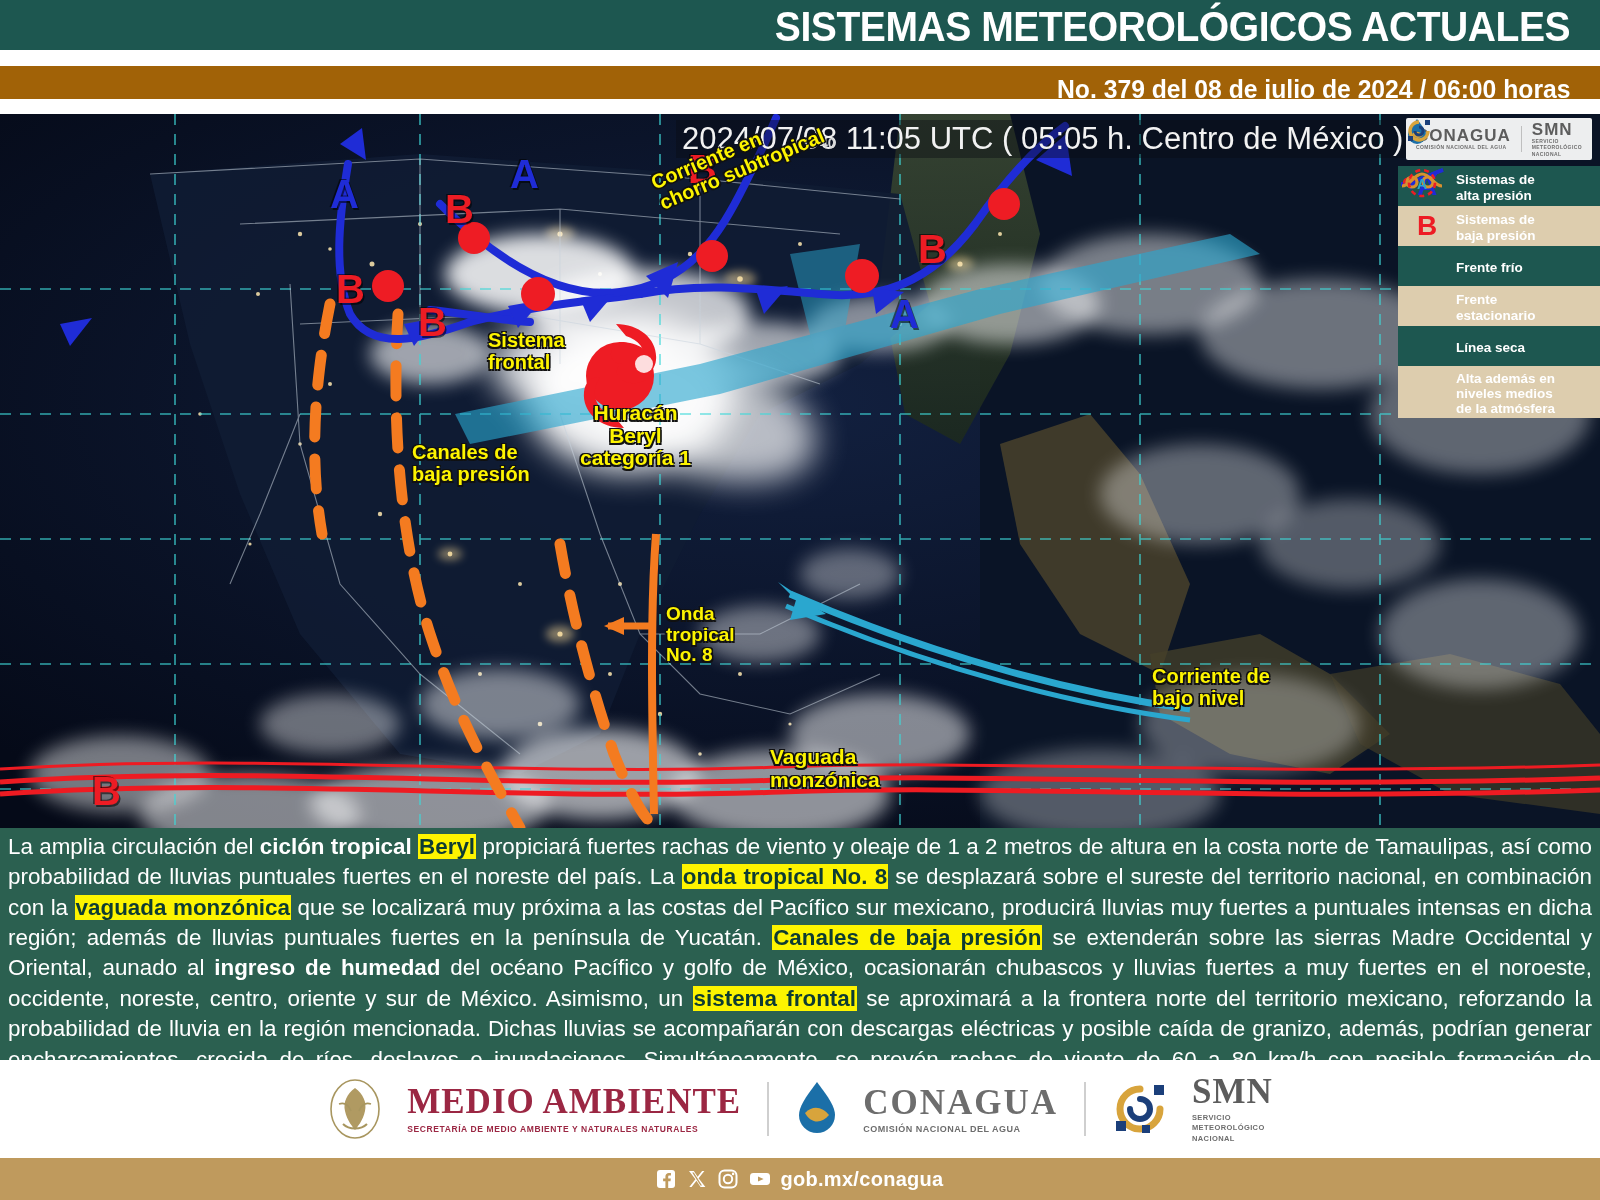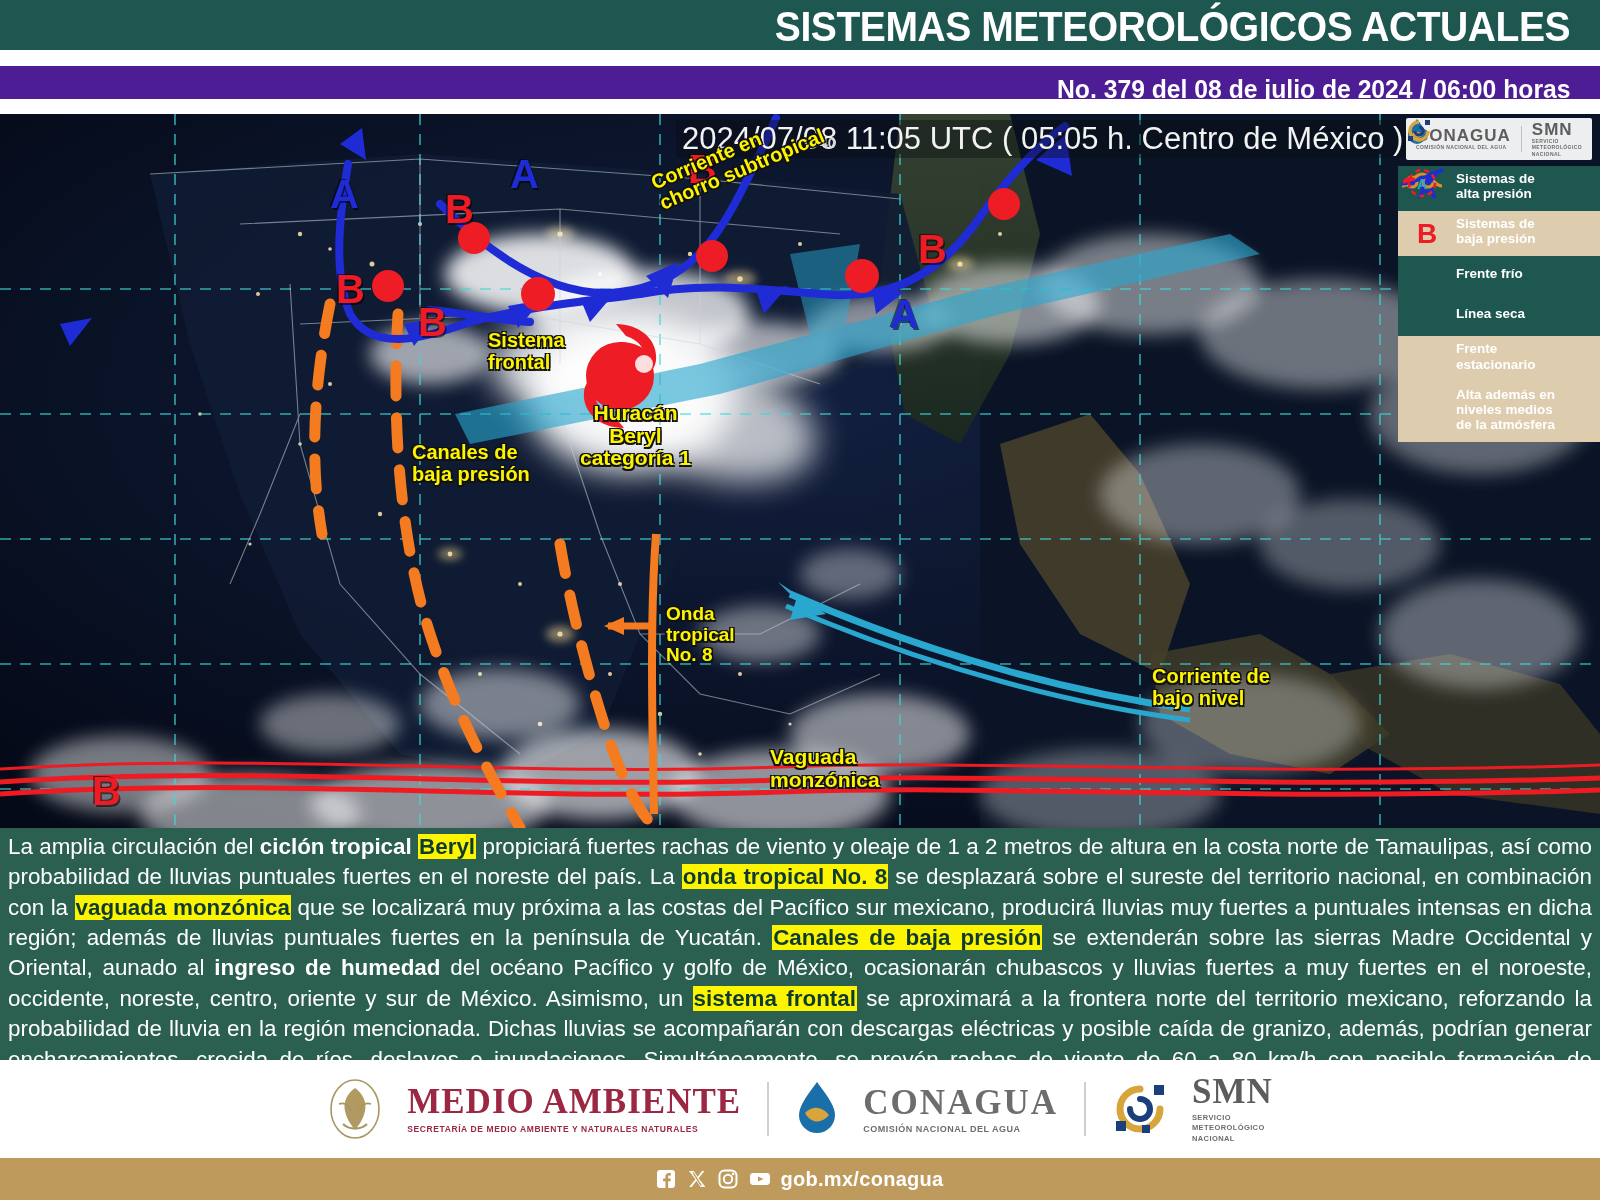--- a/index.html
+++ b/index.html
@@ -17,21 +17,21 @@
   }
   .hdr-title{
     position:absolute;right:30px;top:3px;
     font-size:42px;font-weight:bold;color:#ffffff;
     letter-spacing:-0.5px;font-stretch:condensed;
     transform:scaleX(0.93);transform-origin:right center;
     white-space:nowrap;
   }
   .hdr-sub{
     position:absolute;left:0;top:66px;width:1600px;height:33px;
-    background:#4c1d95;
+    background:#a16207;
   }
   .hdr-sub-txt{
     position:absolute;right:30px;top:8px;
     font-size:26px;font-weight:bold;color:#ffffff;
     transform:scaleX(0.95);transform-origin:right center;
     white-space:nowrap;
   }
 
   
   .map{
@@ -69,21 +69,21 @@
   .ml-conagua,.ml-smn{display:flex;align-items:center;gap:5px;}
   .ml-txt-big{font-size:17px;font-weight:bold;color:#5d5d5d;letter-spacing:1px;line-height:1;}
   .ml-txt-sm{font-size:5px;font-weight:bold;color:#6e6e6e;letter-spacing:.4px;line-height:1.25;}
 
   
   .legend{position:absolute;right:0;top:52px;width:202px;}
   .lg-row{display:flex;align-items:center;min-height:40px;}
   .lg-row.dark{background:#1d5750;}
   .lg-row.light{background:#ddcdae;}
   .lg-ico{width:58px;min-height:40px;display:flex;align-items:center;justify-content:center;flex:0 0 58px;}
-  .lg-lbl{font-size:13.5px;font-weight:bold;line-height:1.12;padding:5px 6px 10px 0;}
+  .lg-lbl{font-size:13.5px;font-weight:bold;line-height:1.12;padding:5px 6px 2px 0;}
   .lg-row.dark .lg-lbl{color:#ffffff;}
   .lg-row.light .lg-lbl{color:#ffffff;}
   .lg-A{color:#1f2cd6;font-size:28px;font-weight:bold;line-height:1;}
   .lg-B{color:#ed1c24;font-size:28px;font-weight:bold;line-height:1;}
 
   
   .txtpanel{
     position:absolute;left:0;top:828px;width:1600px;height:232px;
     background:#2b6050;
   }
@@ -421,40 +421,40 @@
         <div class="lg-row dark">
           <div class="lg-ico">
             <svg width="48" height="26" viewBox="0 0 48 26">
               <path d="M3,18 C14,18 28,10 45,4" stroke="#1f2cd6" stroke-width="3.5" fill="none"></path>
               <path d="M8,17 L20,14 L13,24 Z" fill="#1f2cd6"></path>
               <path d="M26,11 L40,6 L34,17 Z" fill="#1f2cd6"></path>
             </svg>
           </div>
           <div class="lg-lbl" style="white-space: pre-line;">Frente frío</div>
         </div>
-        <div class="lg-row dark">
-          <div class="lg-ico">
-            <svg width="48" height="26" viewBox="0 0 48 26">
-              <path d="M4,20 C12,20 16,8 24,8 C32,8 36,20 44,20" stroke="#d8902e" stroke-width="3.2" fill="none"></path>
-              <circle cx="14" cy="16" r="5" fill="none" stroke="#d8902e" stroke-width="3.2"></circle>
-              <circle cx="30" cy="16" r="5" fill="none" stroke="#d8902e" stroke-width="3.2"></circle>
-            </svg>
-          </div>
-          <div class="lg-lbl" style="white-space: pre-line;">Línea seca</div>
-        </div>
         <div class="lg-row light">
           <div class="lg-ico">
             <svg width="48" height="26" viewBox="0 0 48 26">
               <path d="M3,18 C14,18 28,10 45,4" stroke="#1f2cd6" stroke-width="3.5" fill="none"></path>
               <path d="M26,11 L40,6 L34,17 Z" fill="#1f2cd6"></path>
               <path d="M5,18 a7,6 0 0 1 13,-4 Z" fill="#ee1c24"></path>
             </svg>
           </div>
           <div class="lg-lbl" style="white-space: pre-line;">Frente
 estacionario</div>
+        </div>
+        <div class="lg-row dark">
+          <div class="lg-ico">
+            <svg width="48" height="26" viewBox="0 0 48 26">
+              <path d="M4,20 C12,20 16,8 24,8 C32,8 36,20 44,20" stroke="#d8902e" stroke-width="3.2" fill="none"></path>
+              <circle cx="14" cy="16" r="5" fill="none" stroke="#d8902e" stroke-width="3.2"></circle>
+              <circle cx="30" cy="16" r="5" fill="none" stroke="#d8902e" stroke-width="3.2"></circle>
+            </svg>
+          </div>
+          <div class="lg-lbl" style="white-space: pre-line;">Línea seca</div>
         </div>
         <div class="lg-row light">
           <div class="lg-ico">
             <svg width="48" height="34" viewBox="0 0 48 34">
               <circle cx="24" cy="17" r="13" fill="none" stroke="#ee1c24" stroke-width="2.6" stroke-dasharray="5 4"></circle>
               <text x="24" y="23" text-anchor="middle" font-size="14" font-weight="bold" fill="#2aa7cf" font-family="Liberation Sans, sans-serif">A</text>
             </svg>
           </div>
           <div class="lg-lbl" style="white-space: pre-line;">Alta además en
 niveles medios

